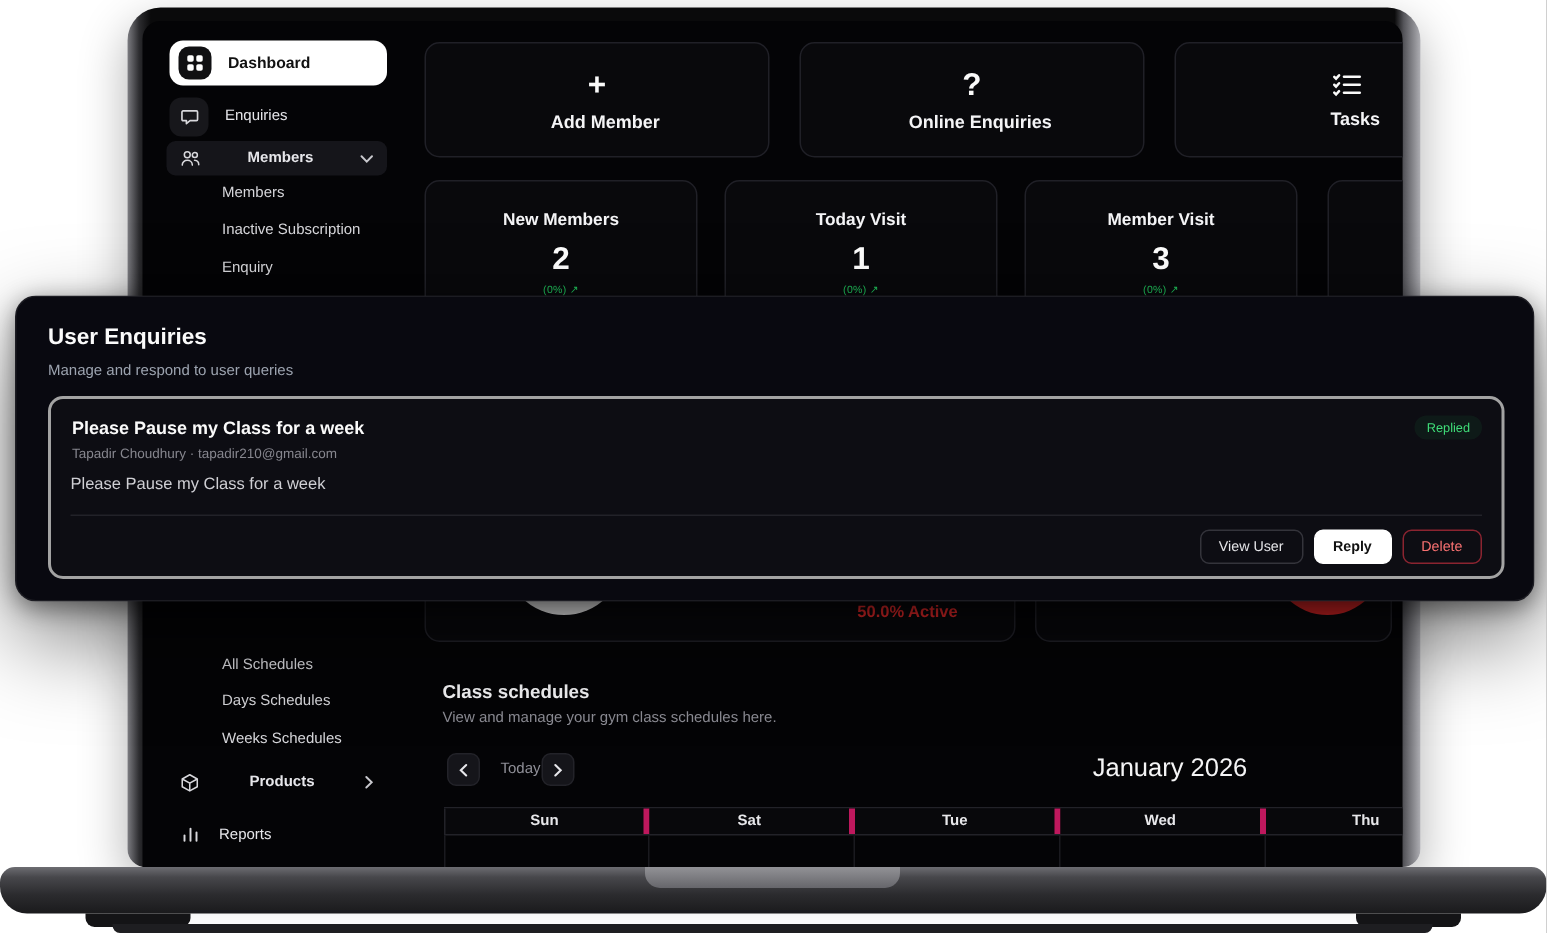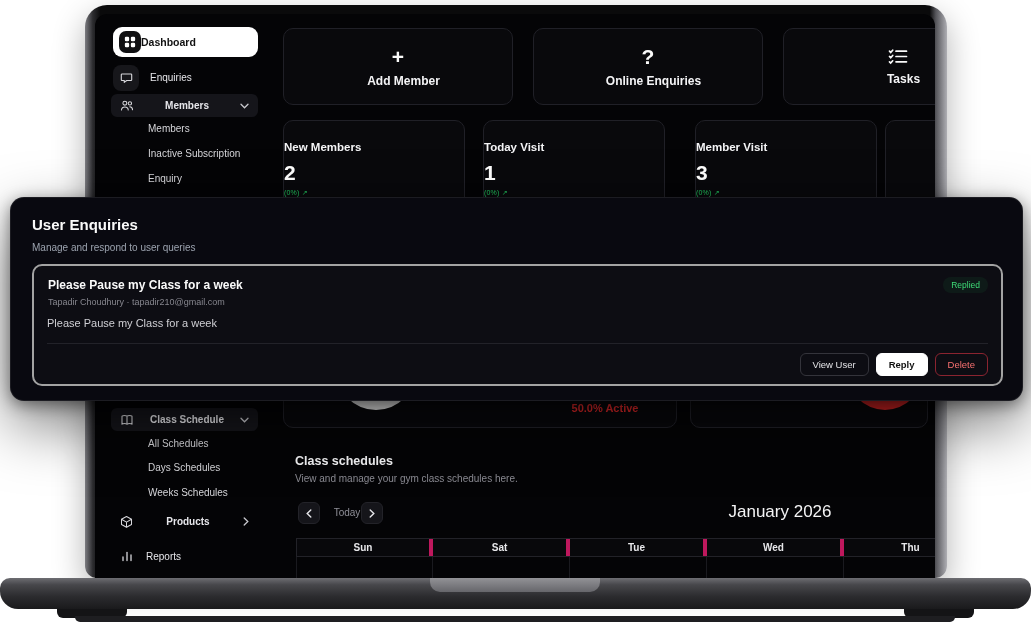--- a/index.html
+++ b/index.html
@@ -33,21 +33,21 @@
   .foot.left { left:57px; } .foot.right { left:904px; }
   .floor-strip { left:75px; top:616px; width:880px; height:6px; background:#1e1e21; border-radius:0 0 5px 5px; }
 
   
   .card { background:#09090c; border:1px solid #202027; border-radius:10px; }
   .ico { display:inline-flex; align-items:center; justify-content:center; color:#d8d8dc; }
   svg { display:block; }
 
   
   .dash-pill { left:18px; top:13px; width:145px; height:30px; background:#fff; border-radius:9px;
-    display:flex; align-items:center; padding-left:6px; }
+    display:flex; align-items:center; gap:11px; padding-left:6px; }
   .dash-ico { width:22px; height:22px; background:#101012; border-radius:7px; display:flex; align-items:center; justify-content:center; }
   .dash-label { font-size:10.5px; font-weight:700; color:#111; }
   .side-row { display:flex; align-items:center; color:#e6e6ea; }
   .enq-row { left:18px; top:50px; width:145px; height:27px; gap:11px; }
   .icon-box { width:26px; height:26px; background:#17171b; border-radius:8px; display:flex; align-items:center; justify-content:center; }
   .side-label { font-size:10px; color:#e6e6ea; }
   .group-row { width:147px; height:23px; background:#15151a; border-radius:6px;
     display:flex; align-items:center; justify-content:space-between; padding:0 9px; }
   .group-row .side-label { font-weight:600; }
   .members-row { left:16px; top:80px; }
@@ -55,21 +55,21 @@
   .products-row { left:16px; top:496px; }
   .sub-item { left:53px; width:130px; font-size:10px; color:#d6d6da; }
   .reports-row { left:18px; top:530px; width:145px; height:24px; gap:13px; padding-left:8px; }
 
   
   .action-card { height:77px; top:14px; width:230px; display:flex; flex-direction:column; align-items:center; justify-content:center; gap:7px; }
   .action-ico { font-size:21px; font-weight:700; color:#fafafa; line-height:1; }
   .action-label { font-size:12px; font-weight:700; color:#f4f4f6;margin-left:11px; }
 
   
-  .stat-card { top:106px; width:182px; height:88px; text-align:left; padding-top:20px; }
+  .stat-card { top:106px; width:182px; height:88px; text-align:center; padding-top:20px; }
   .stat-label { font-size:11.5px; font-weight:700; color:#f4f4f6; }
   .stat-value { font-size:21px; font-weight:700; color:#fff; margin-top:8px; }
   .stat-change { font-size:7px; color:#22c55e; margin-top:4px; letter-spacing:.2px; }
 
   
   .chart-card-a { left:188px; top:196px; width:394px; height:218px; }
   .chart-card-b { left:595px; top:196px; width:238px; height:218px; }
   .white-donut { left:241px; top:316px; width:80px; height:80px; background:#fafafa; border-radius:50%; }
   .red-donut { left:752px; top:320px; width:76px; height:76px; background:#dc2626; border-radius:50%; }
   .active-label { left:435px; top:388px; width:150px; text-align:center; font-size:11px; font-weight:700; color:#ef2b2b; }
@@ -151,34 +151,20 @@
           <svg width="9" height="6" viewBox="0 0 9 6" fill="none" stroke="#c8c8cd" stroke-width="1.3" stroke-linecap="round">
               <path d="M1 1.2 4.5 4.8 8 1.2"></path>
             </svg>
         </span>
       </div>
 
       <div class="abs sub-item" style="top:109px;">Members</div>
       <div class="abs sub-item" style="top:134px;">Inactive Subscription</div>
       <div class="abs sub-item" style="top:159px;">Enquiry</div>
 
-      <div class="abs group-row classsched-row">
-        <span class="ico">
-          <svg width="14" height="12" viewBox="0 0 14 12" fill="none" stroke="#d8d8dc" stroke-width="1.1" stroke-linejoin="round">
-              <path d="M7 2.2C5.9 1.2 3.1 1.2 2 2.2v8c1.1-1 3.9-1 5 0 1.1-1 3.9-1 5 0v-8c-1.1-1-3.9-1-5 0z"></path>
-              <path d="M7 2.2v8"></path>
-            </svg>
-        </span>
-        <span class="side-label">Class Schedule</span>
-        <span class="ico">
-          <svg width="9" height="6" viewBox="0 0 9 6" fill="none" stroke="#c8c8cd" stroke-width="1.3" stroke-linecap="round">
-              <path d="M1 1.2 4.5 4.8 8 1.2"></path>
-            </svg>
-        </span>
-      </div>
 
       <div class="abs sub-item" style="top:424px;">All Schedules</div>
       <div class="abs sub-item" style="top:448px;">Days Schedules</div>
       <div class="abs sub-item" style="top:473px;">Weeks Schedules</div>
 
       <div class="abs side-row reports-row">
         <span class="ico">
           <svg width="12" height="12" viewBox="0 0 12 12" fill="none" stroke="#d8d8dc" stroke-width="1.3" stroke-linecap="round">
               <path d="M2 10.5V7"></path>
               <path d="M6 10.5V2.5"></path>
@@ -229,21 +215,21 @@
       <div class="abs card stat-card" style="left:188px;">
         <div class="stat-label">New Members</div>
         <div class="stat-value">2</div>
         <div class="stat-change"><span>(0%)</span> <span>↗</span></div>
       </div>
       <div class="abs card stat-card" style="left:388px;">
         <div class="stat-label">Today Visit</div>
         <div class="stat-value">1</div>
         <div class="stat-change"><span>(0%)</span> <span>↗</span></div>
       </div>
-      <div class="abs card stat-card" style="left:600px;">
+      <div class="abs card stat-card" style="left:588px;">
         <div class="stat-label">Member Visit</div>
         <div class="stat-value">3</div>
         <div class="stat-change"><span>(0%)</span> <span>↗</span></div>
       </div>
       <div class="abs card stat-card" style="left:790px;"></div>
 
       <div class="abs card chart-card-a"></div>
       <div class="abs card chart-card-b"></div>
       <div class="abs white-donut"></div>
       <div class="abs red-donut"></div>

